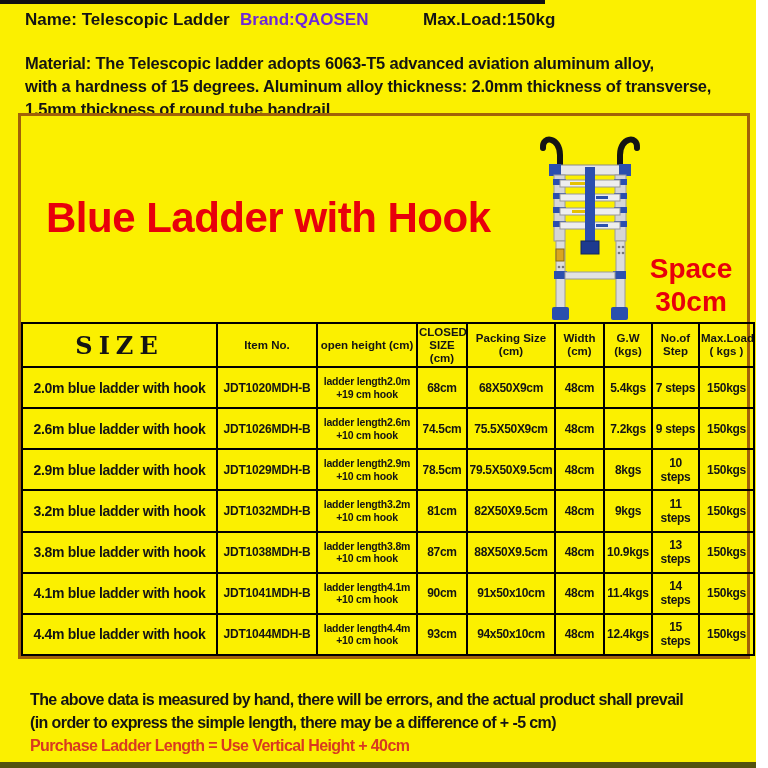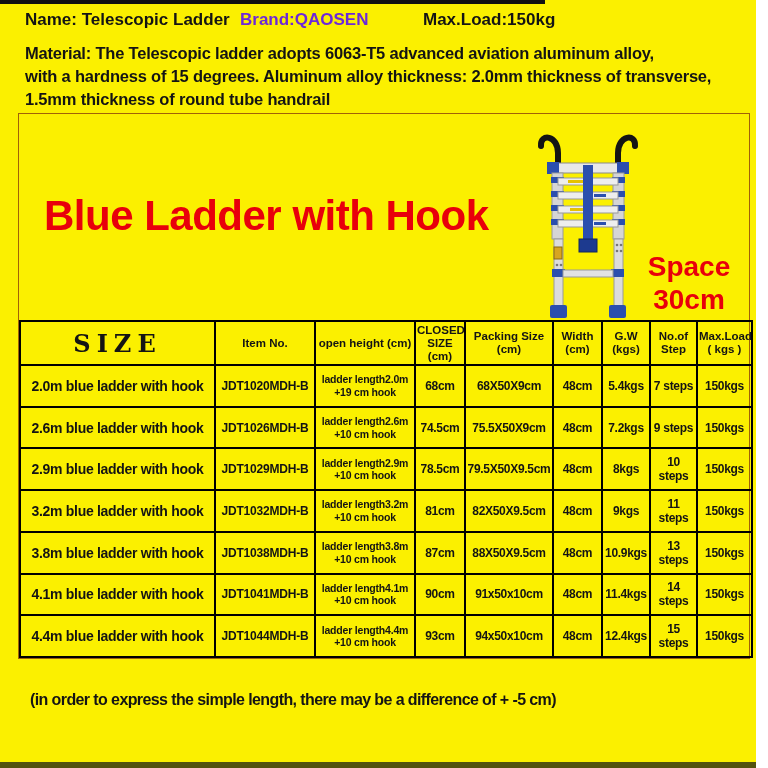--- a/index.html
+++ b/index.html
@@ -12,26 +12,26 @@
   .top-strip{position:absolute;left:0;top:0;width:545px;height:4px;background:#111;}
   .bottom-strip{position:absolute;left:0;top:762px;width:768px;height:6px;background:#53530f;}
 
   
   .header-block{position:absolute;left:25px;top:10px;width:730px;}
   .header-line1{position:relative;height:26px;font-weight:bold;font-size:17px;}
   .hl-name{position:absolute;left:0;top:0;}
   .hl-brand{position:absolute;left:215px;top:0;color:#6d28d9;}
   .hl-maxload{position:absolute;left:398px;top:0;}
   .material-line{font-weight:bold;font-size:16.5px;line-height:23px;letter-spacing:-0.2px;white-space:nowrap;}
-  .material-lines{margin-top:6px;}
+  .material-lines{margin-top:16px;}
 
   
   .feature-box{
     position:absolute;left:18px;top:113px;width:732px;height:546px;
-    box-sizing:border-box;border:1px solid #a16207;
+    box-sizing:border-box;border:3px solid #a16207;
   }
   .box-title{
     position:absolute;left:25px;top:78px;
     font-size:42px;font-weight:bold;color:#e8000b;white-space:nowrap;letter-spacing:-0.5px;
   }
   .space-note{
     position:absolute;left:615px;top:136px;width:110px;
     font-size:28px;font-weight:bold;color:#e8000b;text-align:center;line-height:33px;
   }
   .ladder-art{position:absolute;left:509px;top:9px;}
@@ -266,15 +266,17 @@
               <td class="c6">12.4kgs</td>
               <td class="c7">15 steps</td>
               <td class="c8">150kgs</td>
             </tr>
           </tbody>
       </table>
     </div>
   </div>
 
   <div class="footer-block">
+    <div class="footer-line">The above data is measured by hand, there will be errors, and the actual product shall prevail</div>
     <div class="footer-line">(in order to express the simple length, there may be a difference of + -5 cm)</div>
+    <div class="footer-line footer-highlight">Purchase Ladder Length = Use Vertical Height + 40cm</div>
   </div>
 </div>
 
 </body></html>

